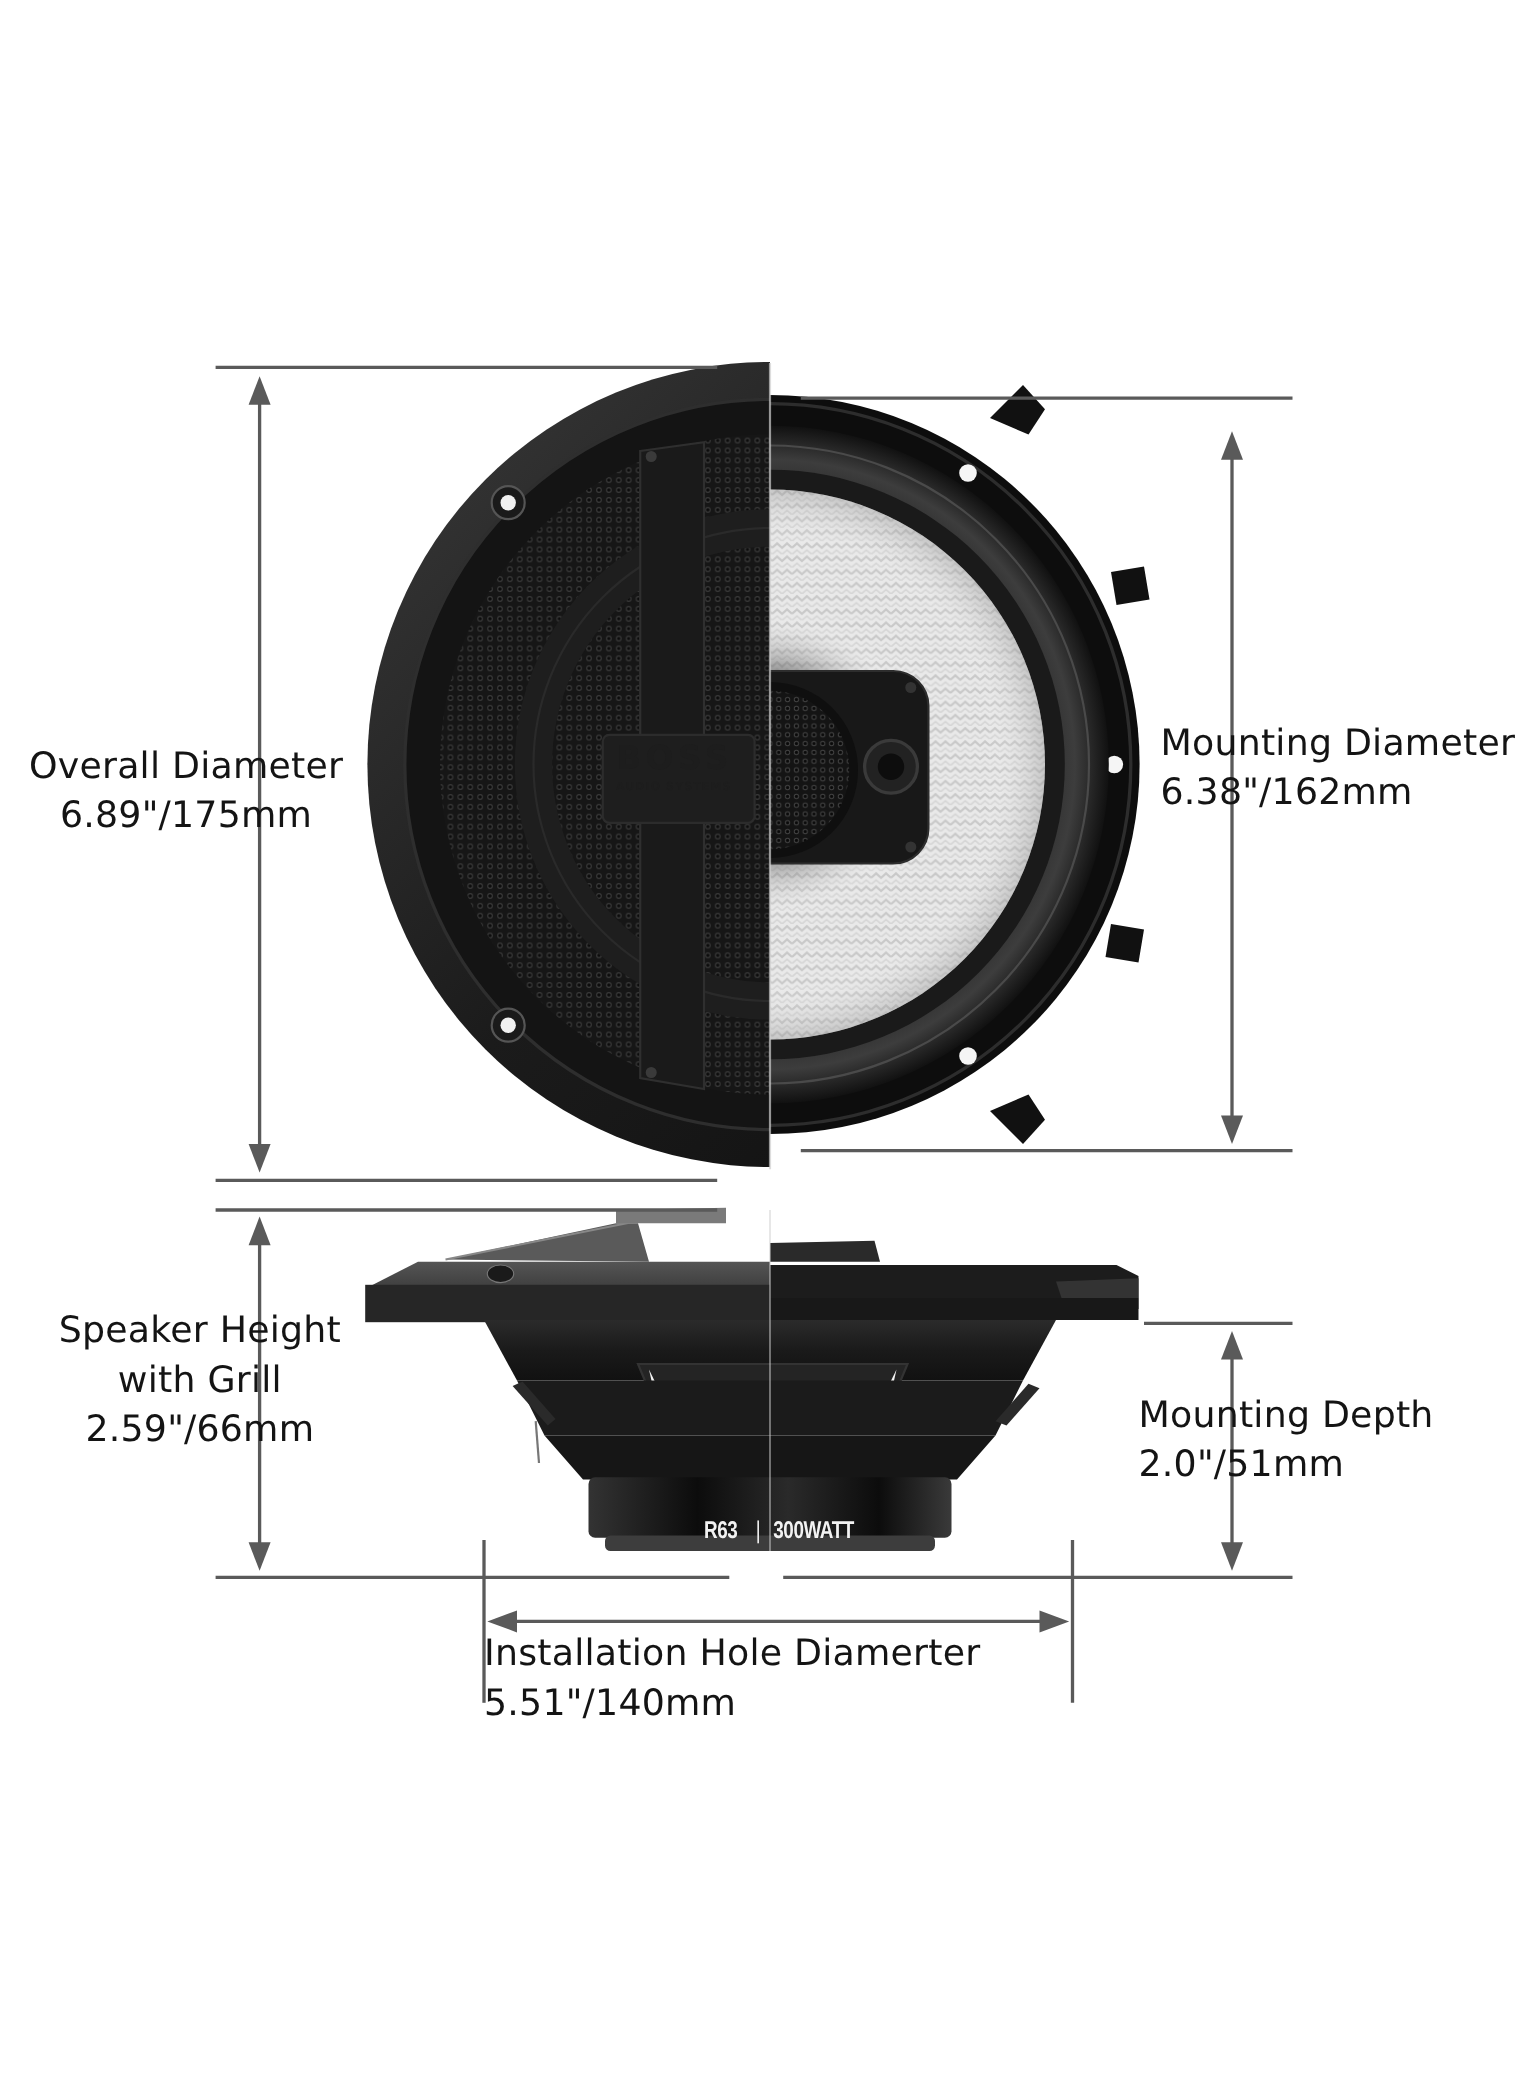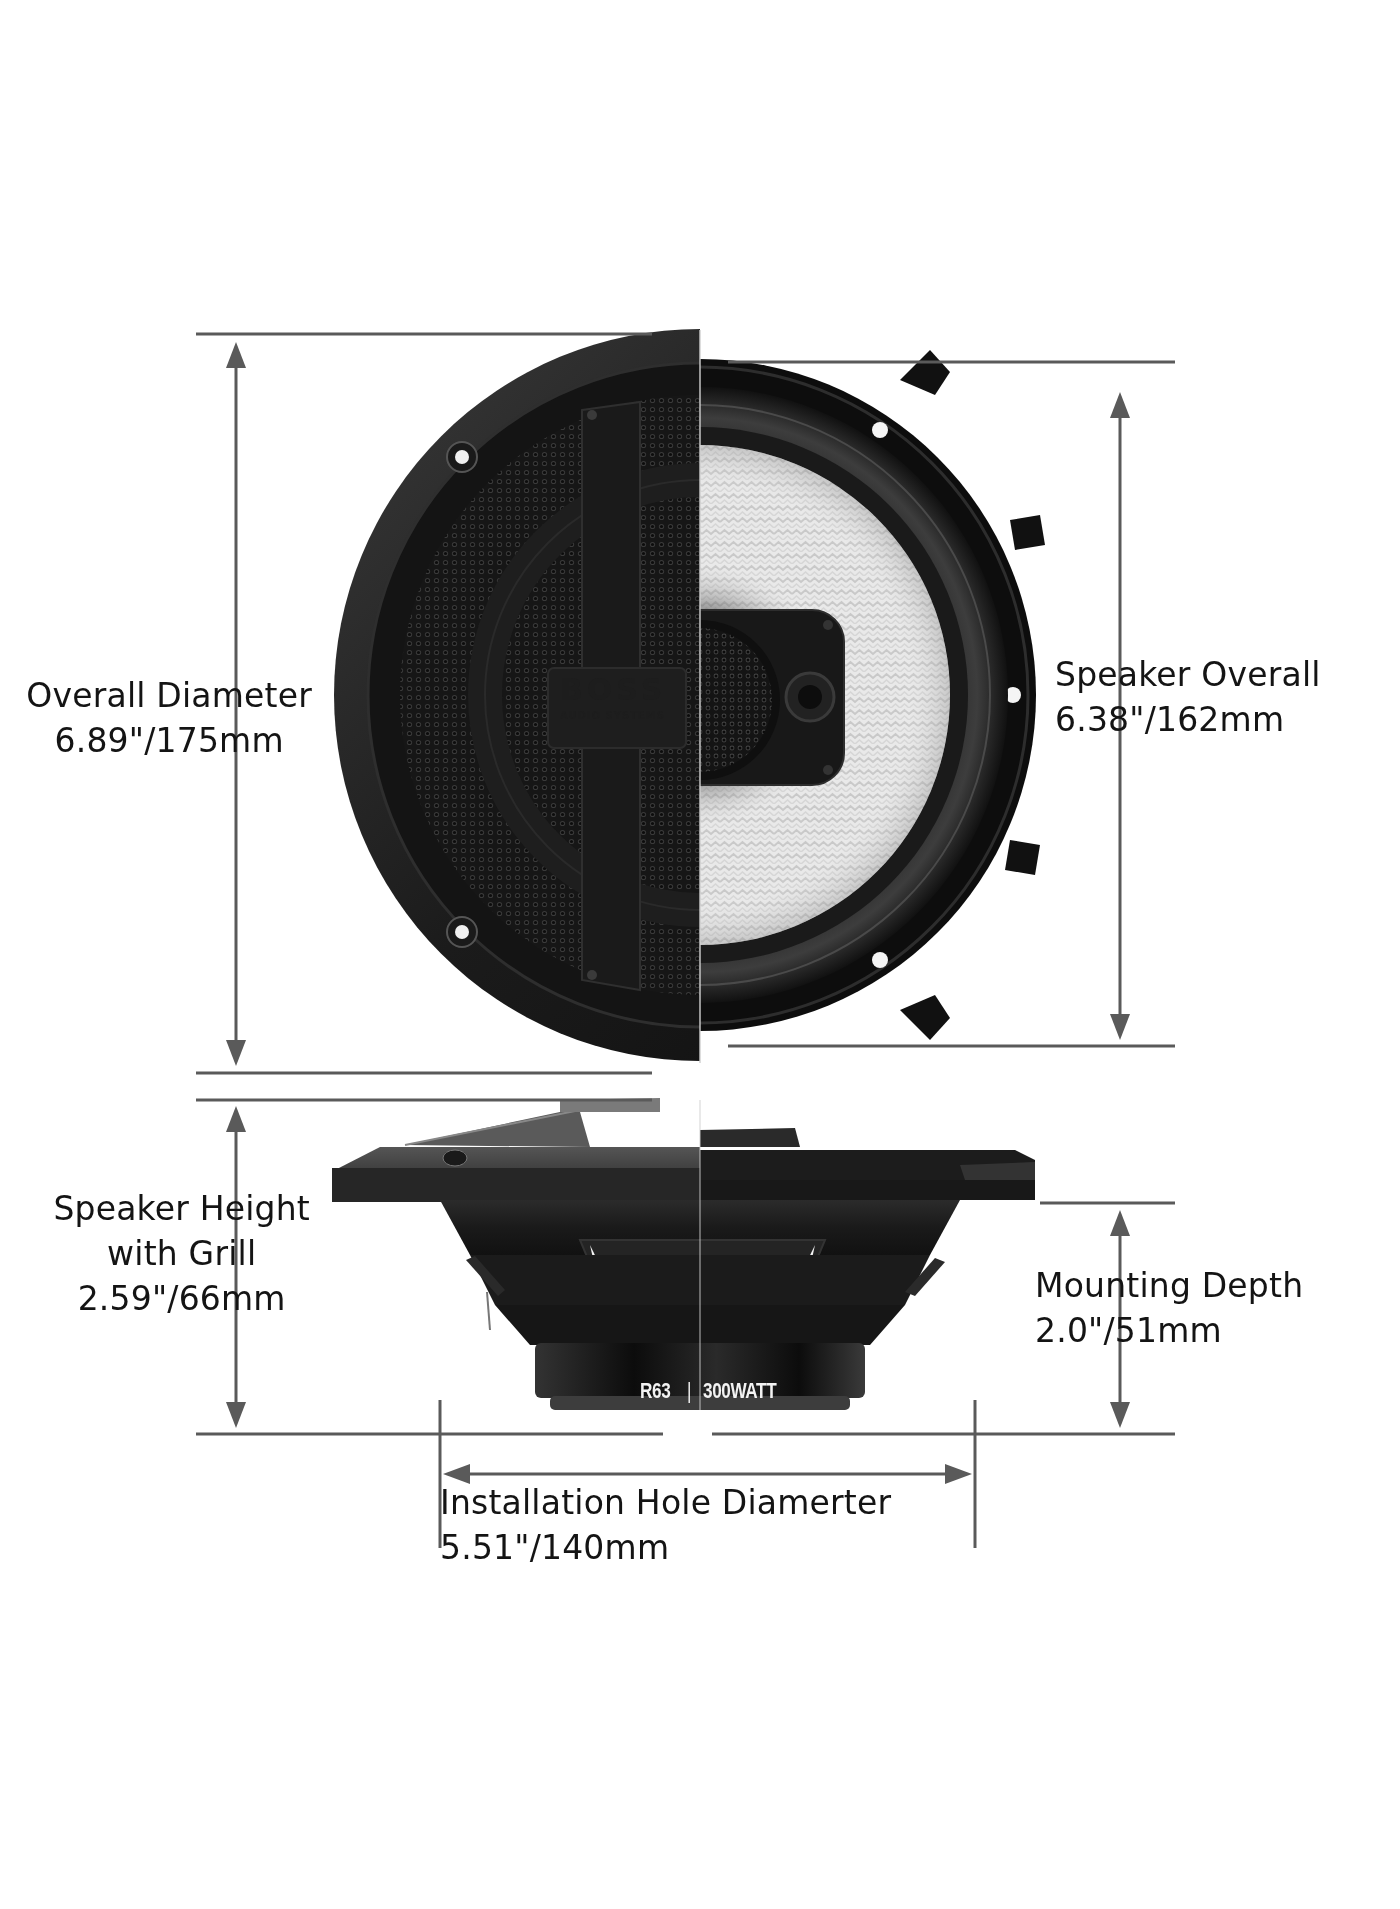--- a/index.html
+++ b/index.html
@@ -208,21 +208,21 @@
   <div class="badge-text" style="left:640px;top:1378px;">R63</div>
   <div class="badge-text" style="left:687px;top:1378px;font-weight:400;">|</div>
   <div class="badge-text" style="left:703px;top:1378px;">300WATT</div>
 
   <div class="label right-align" style="right:1088px;top:673px;">
     <span class="line">Overall Diameter</span>
     <span class="line">6.89"/175mm</span>
   </div>
 
   <div class="label left-align" style="left:1055px;top:652px;">
-    <span class="line">Speaker Overall</span>
+    <span class="line">Mounting Diameter</span>
     <span class="line">6.38"/162mm</span>
   </div>
 
   <div class="label right-align" style="right:1090px;top:1186px;">
     <span class="line">Speaker Height</span>
     <span class="line">with Grill</span>
     <span class="line">2.59"/66mm</span>
   </div>
 
   <div class="label left-align" style="left:1035px;top:1263px;">

